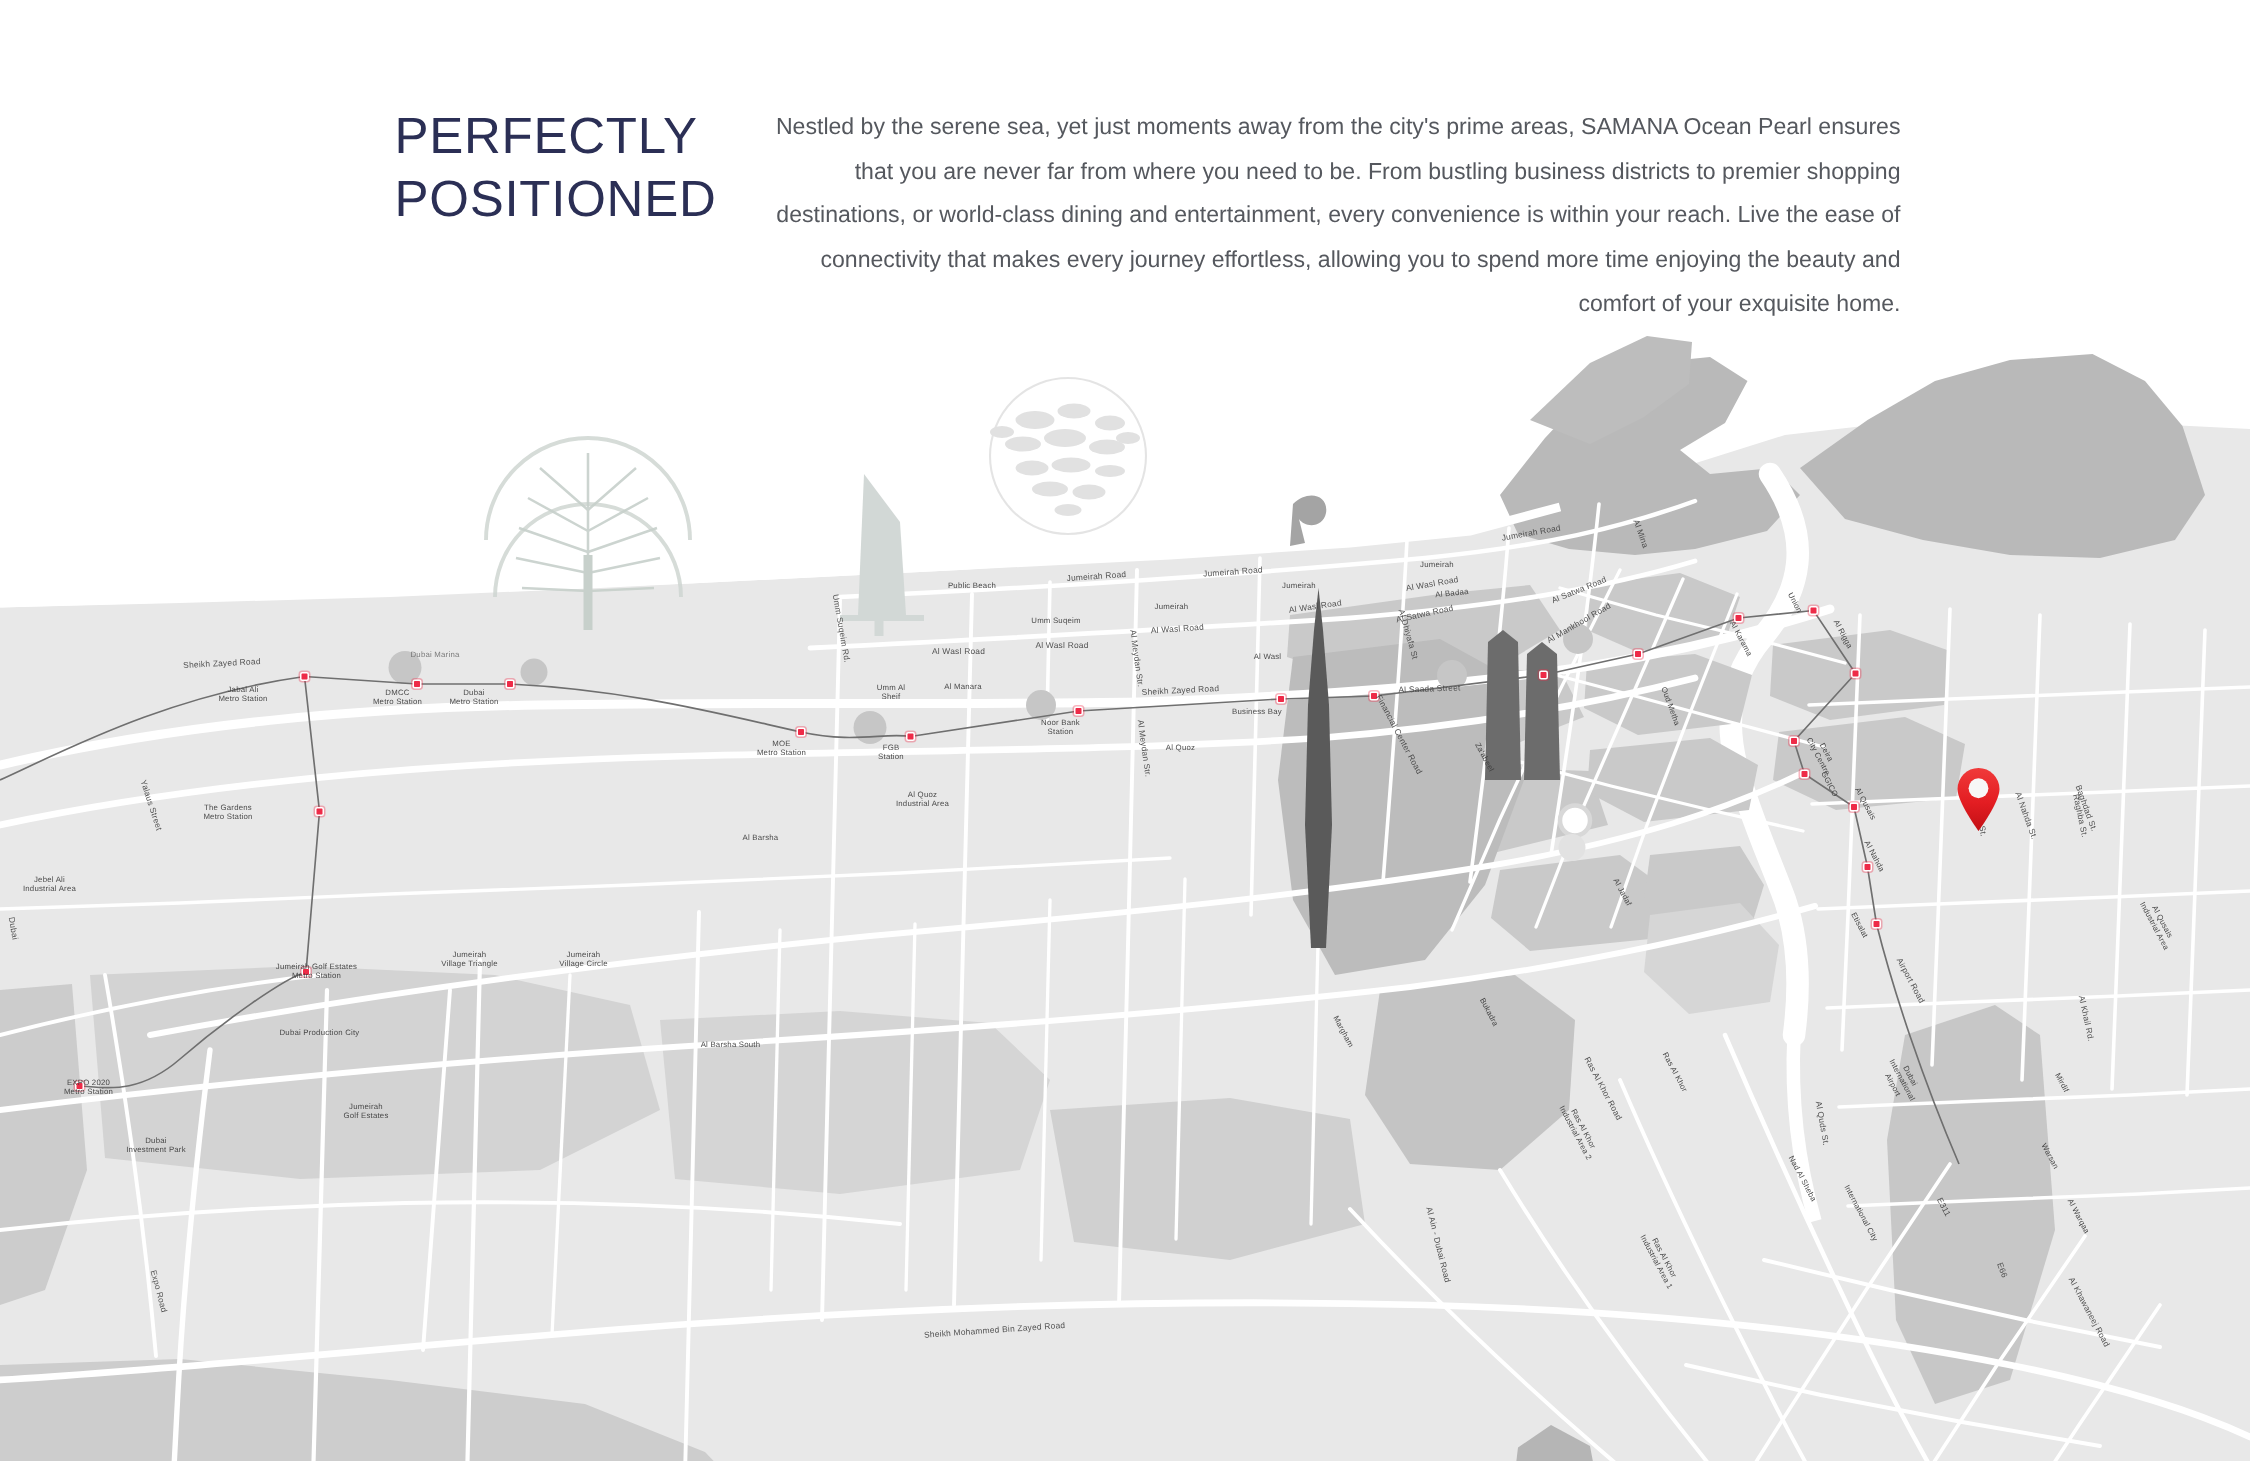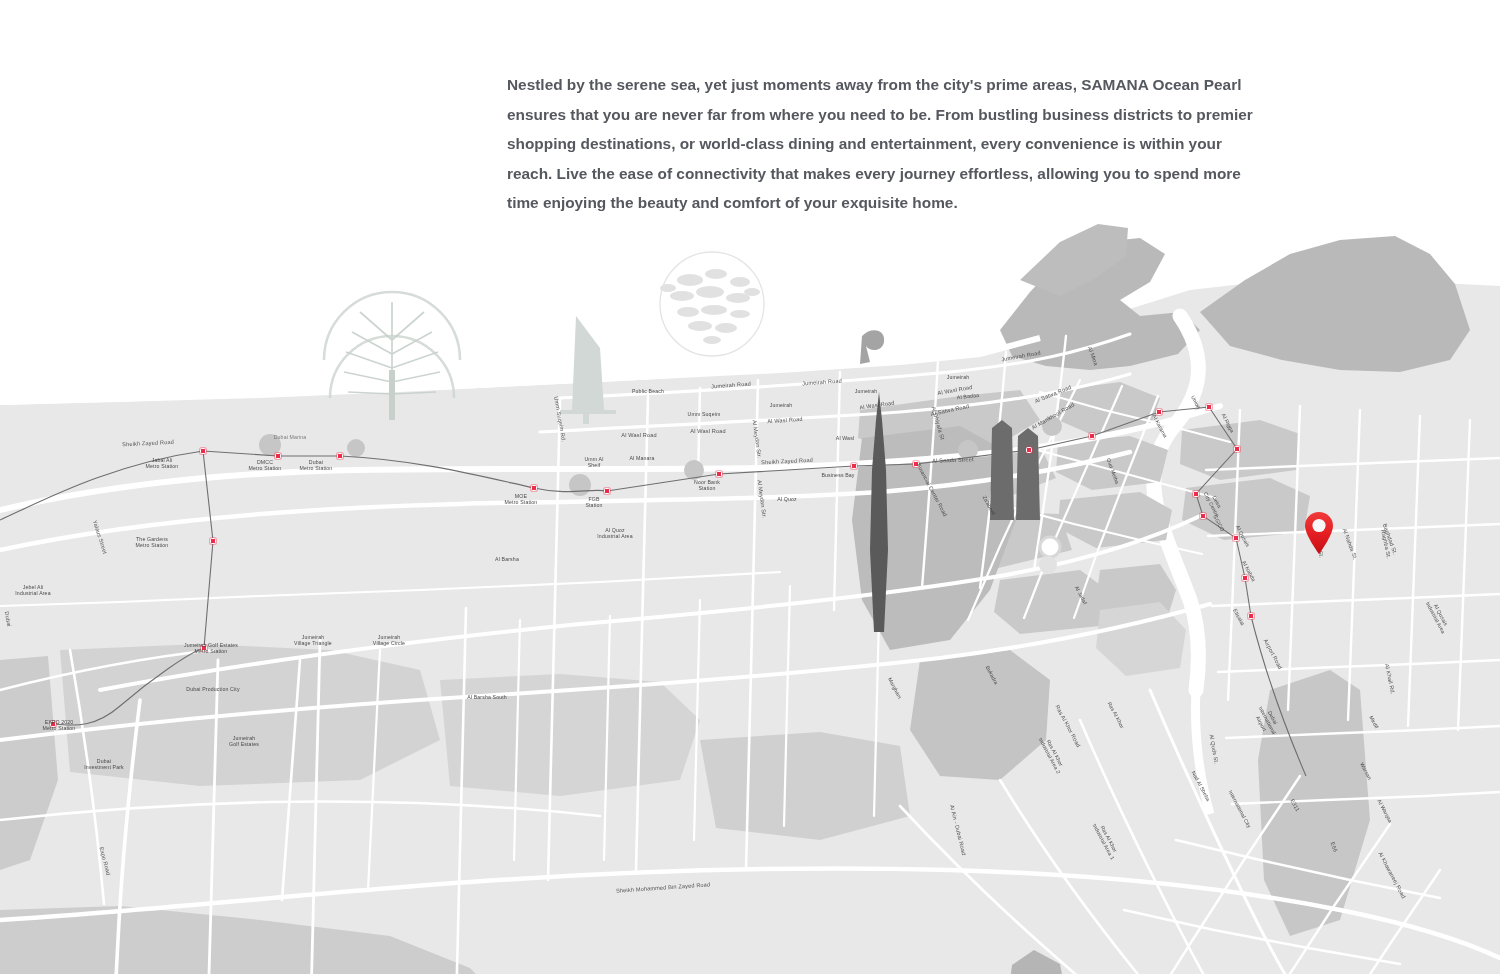--- a/index.html
+++ b/index.html
@@ -21,21 +21,21 @@
   #header { position: absolute; left: 0; top: 0; width: 1500px; height: 230px; }
   #headline {
     position: absolute; left: 263px; top: 70px; width: 230px;
     font-size: 34px; line-height: 42px; letter-spacing: 0.5px;
     color: #2b2f55; font-weight: 400;
   }
   #headline .l2 { display: block; }
   #intro {
     position: absolute; left: 507px; top: 70px; width: 760px;
     font-size: 15.4px; line-height: 29.5px;
-    color: #55585e; font-weight: 700; text-align: left;
+    color: #55585e; font-weight: 400; text-align: right;
   }
 
   
   #map-wrap {
     position: absolute; left: 0; top: 220px; width: 1500px; height: 754px;
     overflow: hidden;
   }
   #map-svg { display: block; width: 1500px; height: 754px; }
 
   .maplabel {
@@ -63,20 +63,24 @@
   }
 
   #pin { position: absolute; left: 1303px; top: 291px; width: 32px; height: 44px; }
 </style>
 </head>
 <body>
 
 <div id="page">
 
   <div id="header">
+    <div id="headline">
+      <span>PERFECTLY</span>
+      <span class="l2">POSITIONED</span>
+    </div>
     <div id="intro">Nestled by the serene sea, yet just moments away from the city's prime areas, SAMANA Ocean Pearl ensures that you are never far from where you need to be. From bustling business districts to premier shopping destinations, or world-class dining and entertainment, every convenience is within your reach. Live the ease of connectivity that makes every journey effortless, allowing you to spend more time enjoying the beauty and comfort of your exquisite home.</div>
   </div>
 
   <div id="map-wrap">
 
     <svg id="map-svg" viewBox="0 0 1500 754">
       <defs>
         <linearGradient id="pinGrad" x1="0" y1="0" x2="0" y2="1">
           <stop offset="0%" stop-color="#f03a3a"></stop>
           <stop offset="55%" stop-color="#e31d22"></stop>

